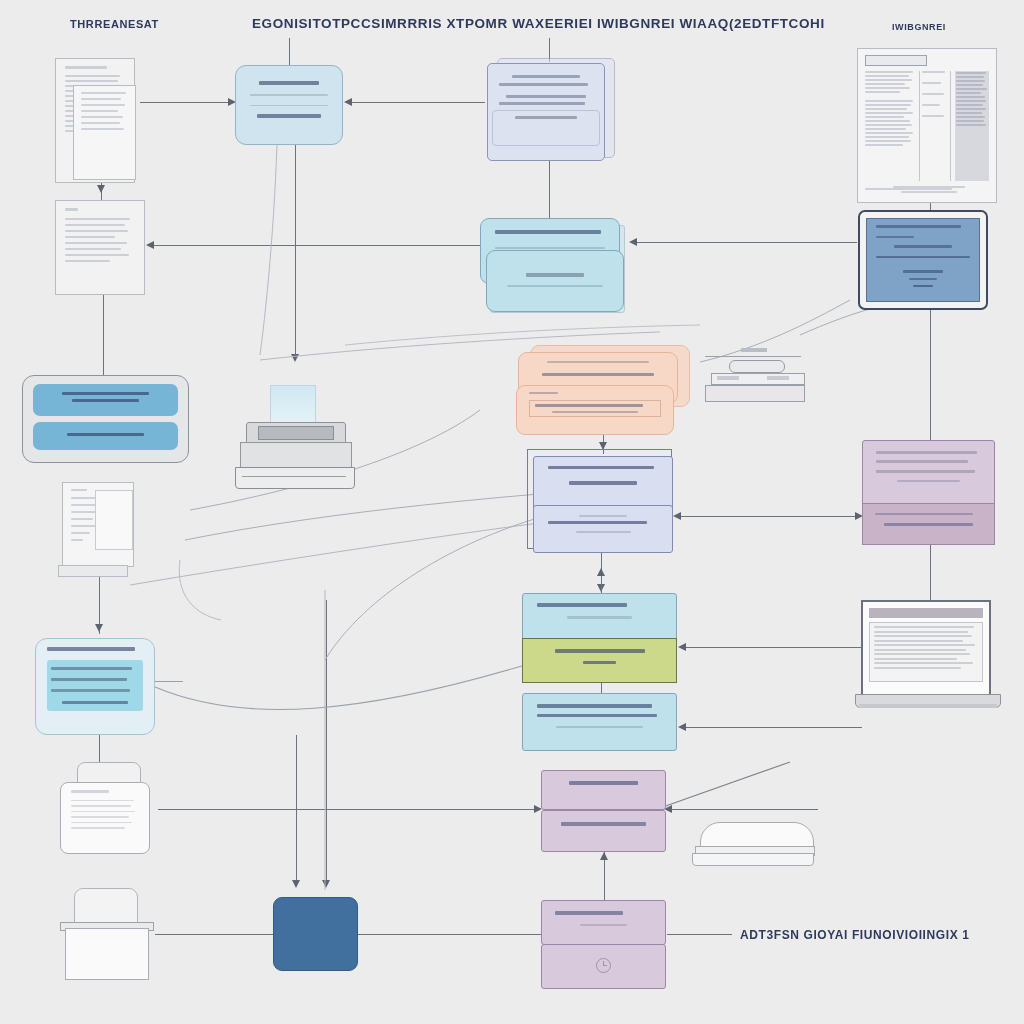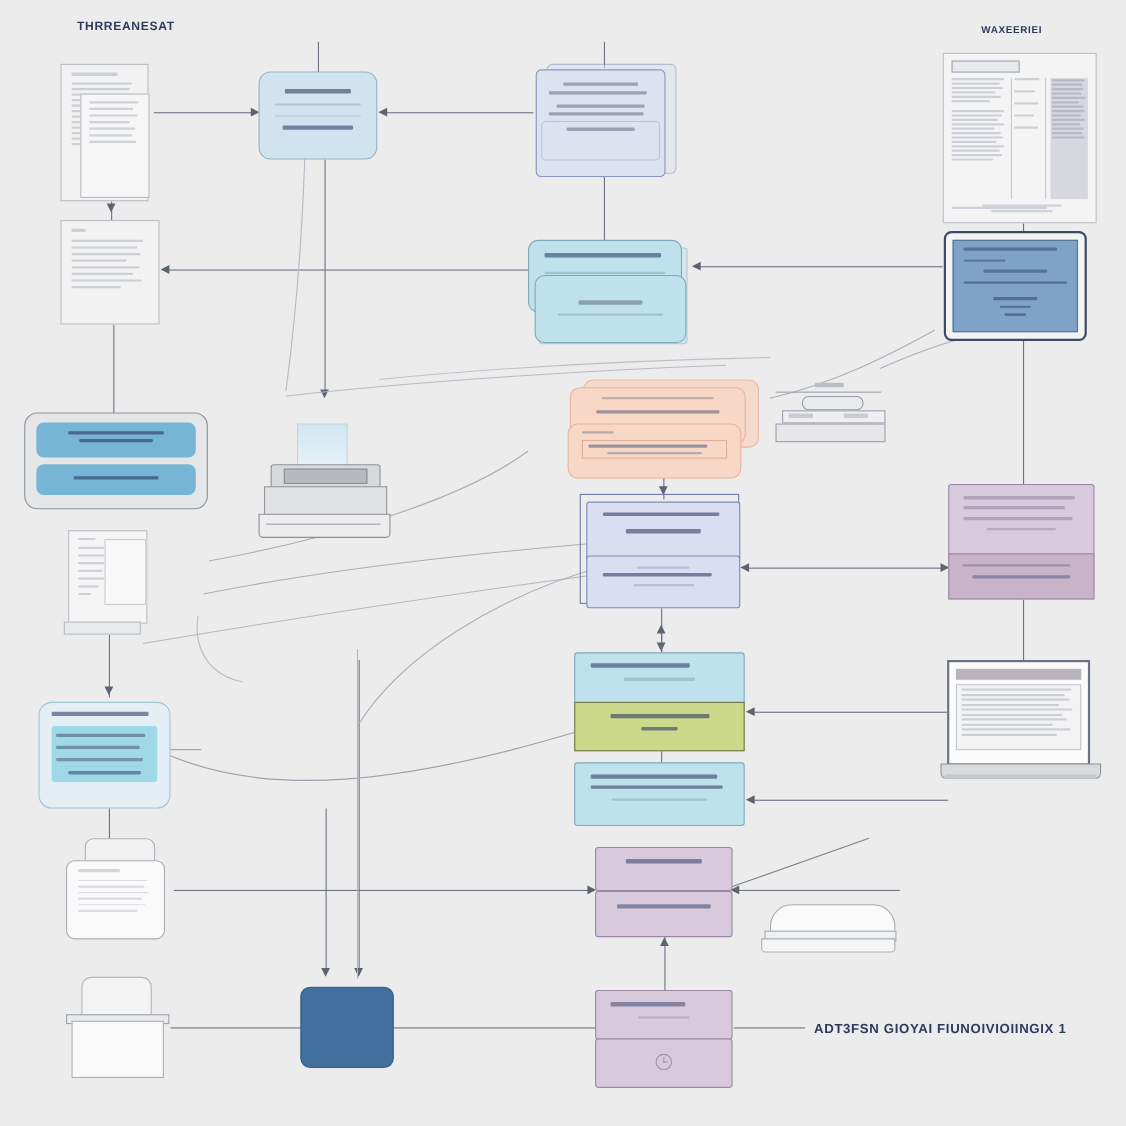--- a/index.html
+++ b/index.html
@@ -79,21 +79,22 @@
 
   
   .dev{position:absolute;filter:blur(.35px);}
 </style>
 </head>
 <body>
 
 <div id="stage">
 
   <div class="hdr" id="hdr-left">THRREANESAT</div>
-  <div class="hdr" id="hdr-right">WAXEERIEI</div>
+  <div class="hdr" id="title">EGONISITOTPCCSIMRRRIS XTPOMR WAXEERIEI IWIBGNREI WIAAQ(2EDTFTCOHI</div>
+  <div class="hdr" id="hdr-right">IWIBGNREI</div>
   <div class="hdr" id="lbl-bottom">ADT3FSN GIOYAI FIUNOIVIOIINGIX 1</div>
 
   <div class="line h" style="left:140px;top:102px;width:90px;"></div>
   <div class="arrow r" style="left:228px;top:97.5px;"></div>
 
   <div class="line v" style="left:289px;top:38px;height:28px;"></div>
 
   <div class="line v" style="left:295px;top:145px;height:215px;"></div>
   <div class="arrow d" style="left:290.5px;top:354px;"></div>
 

